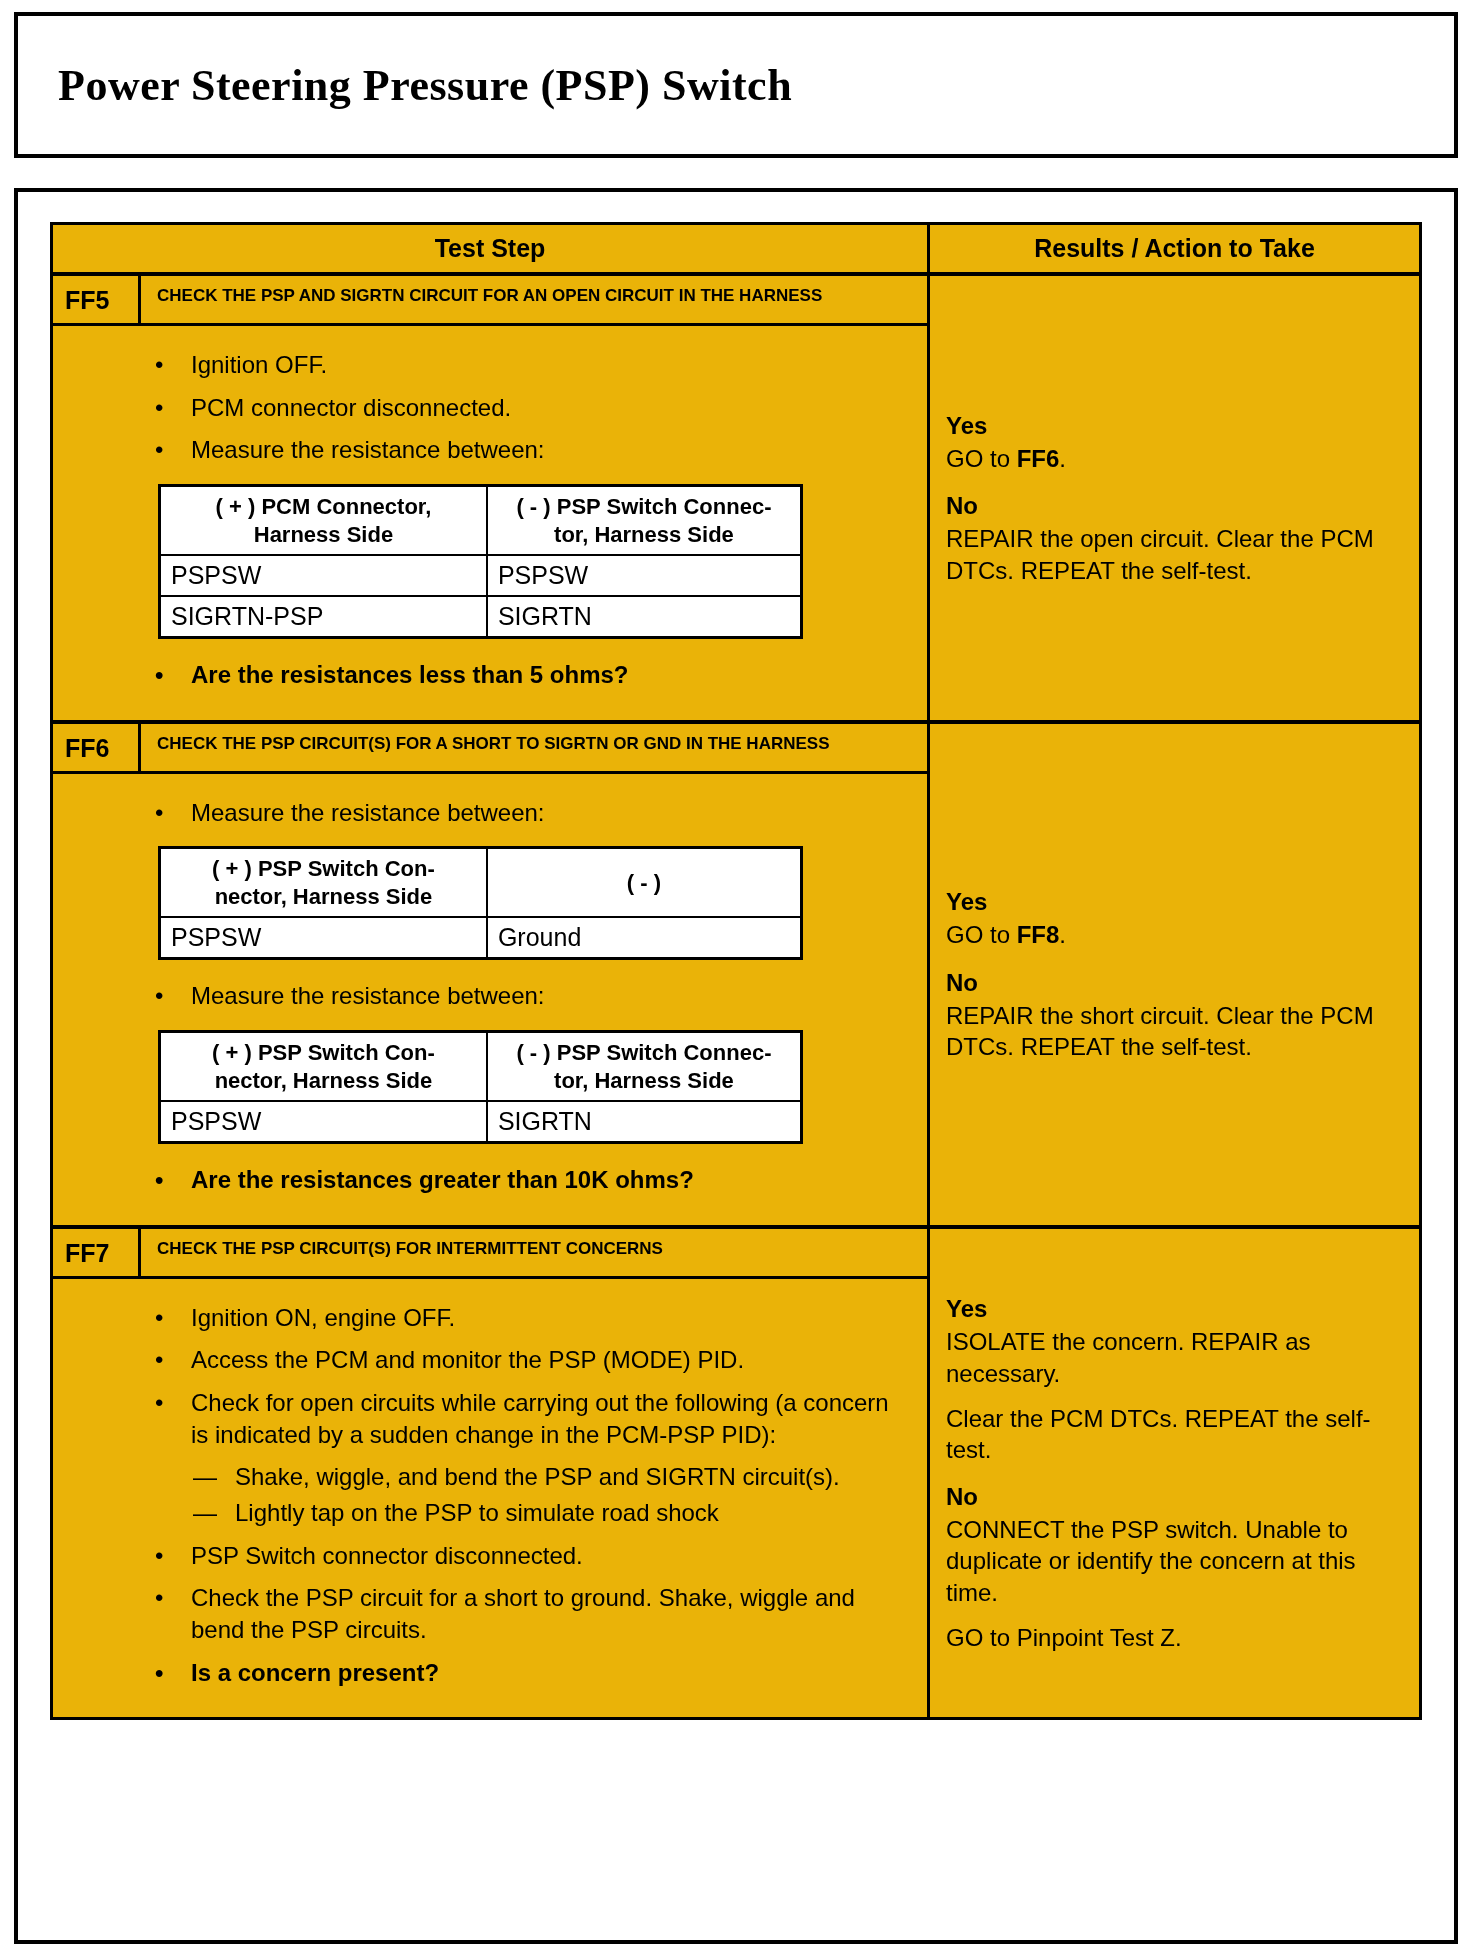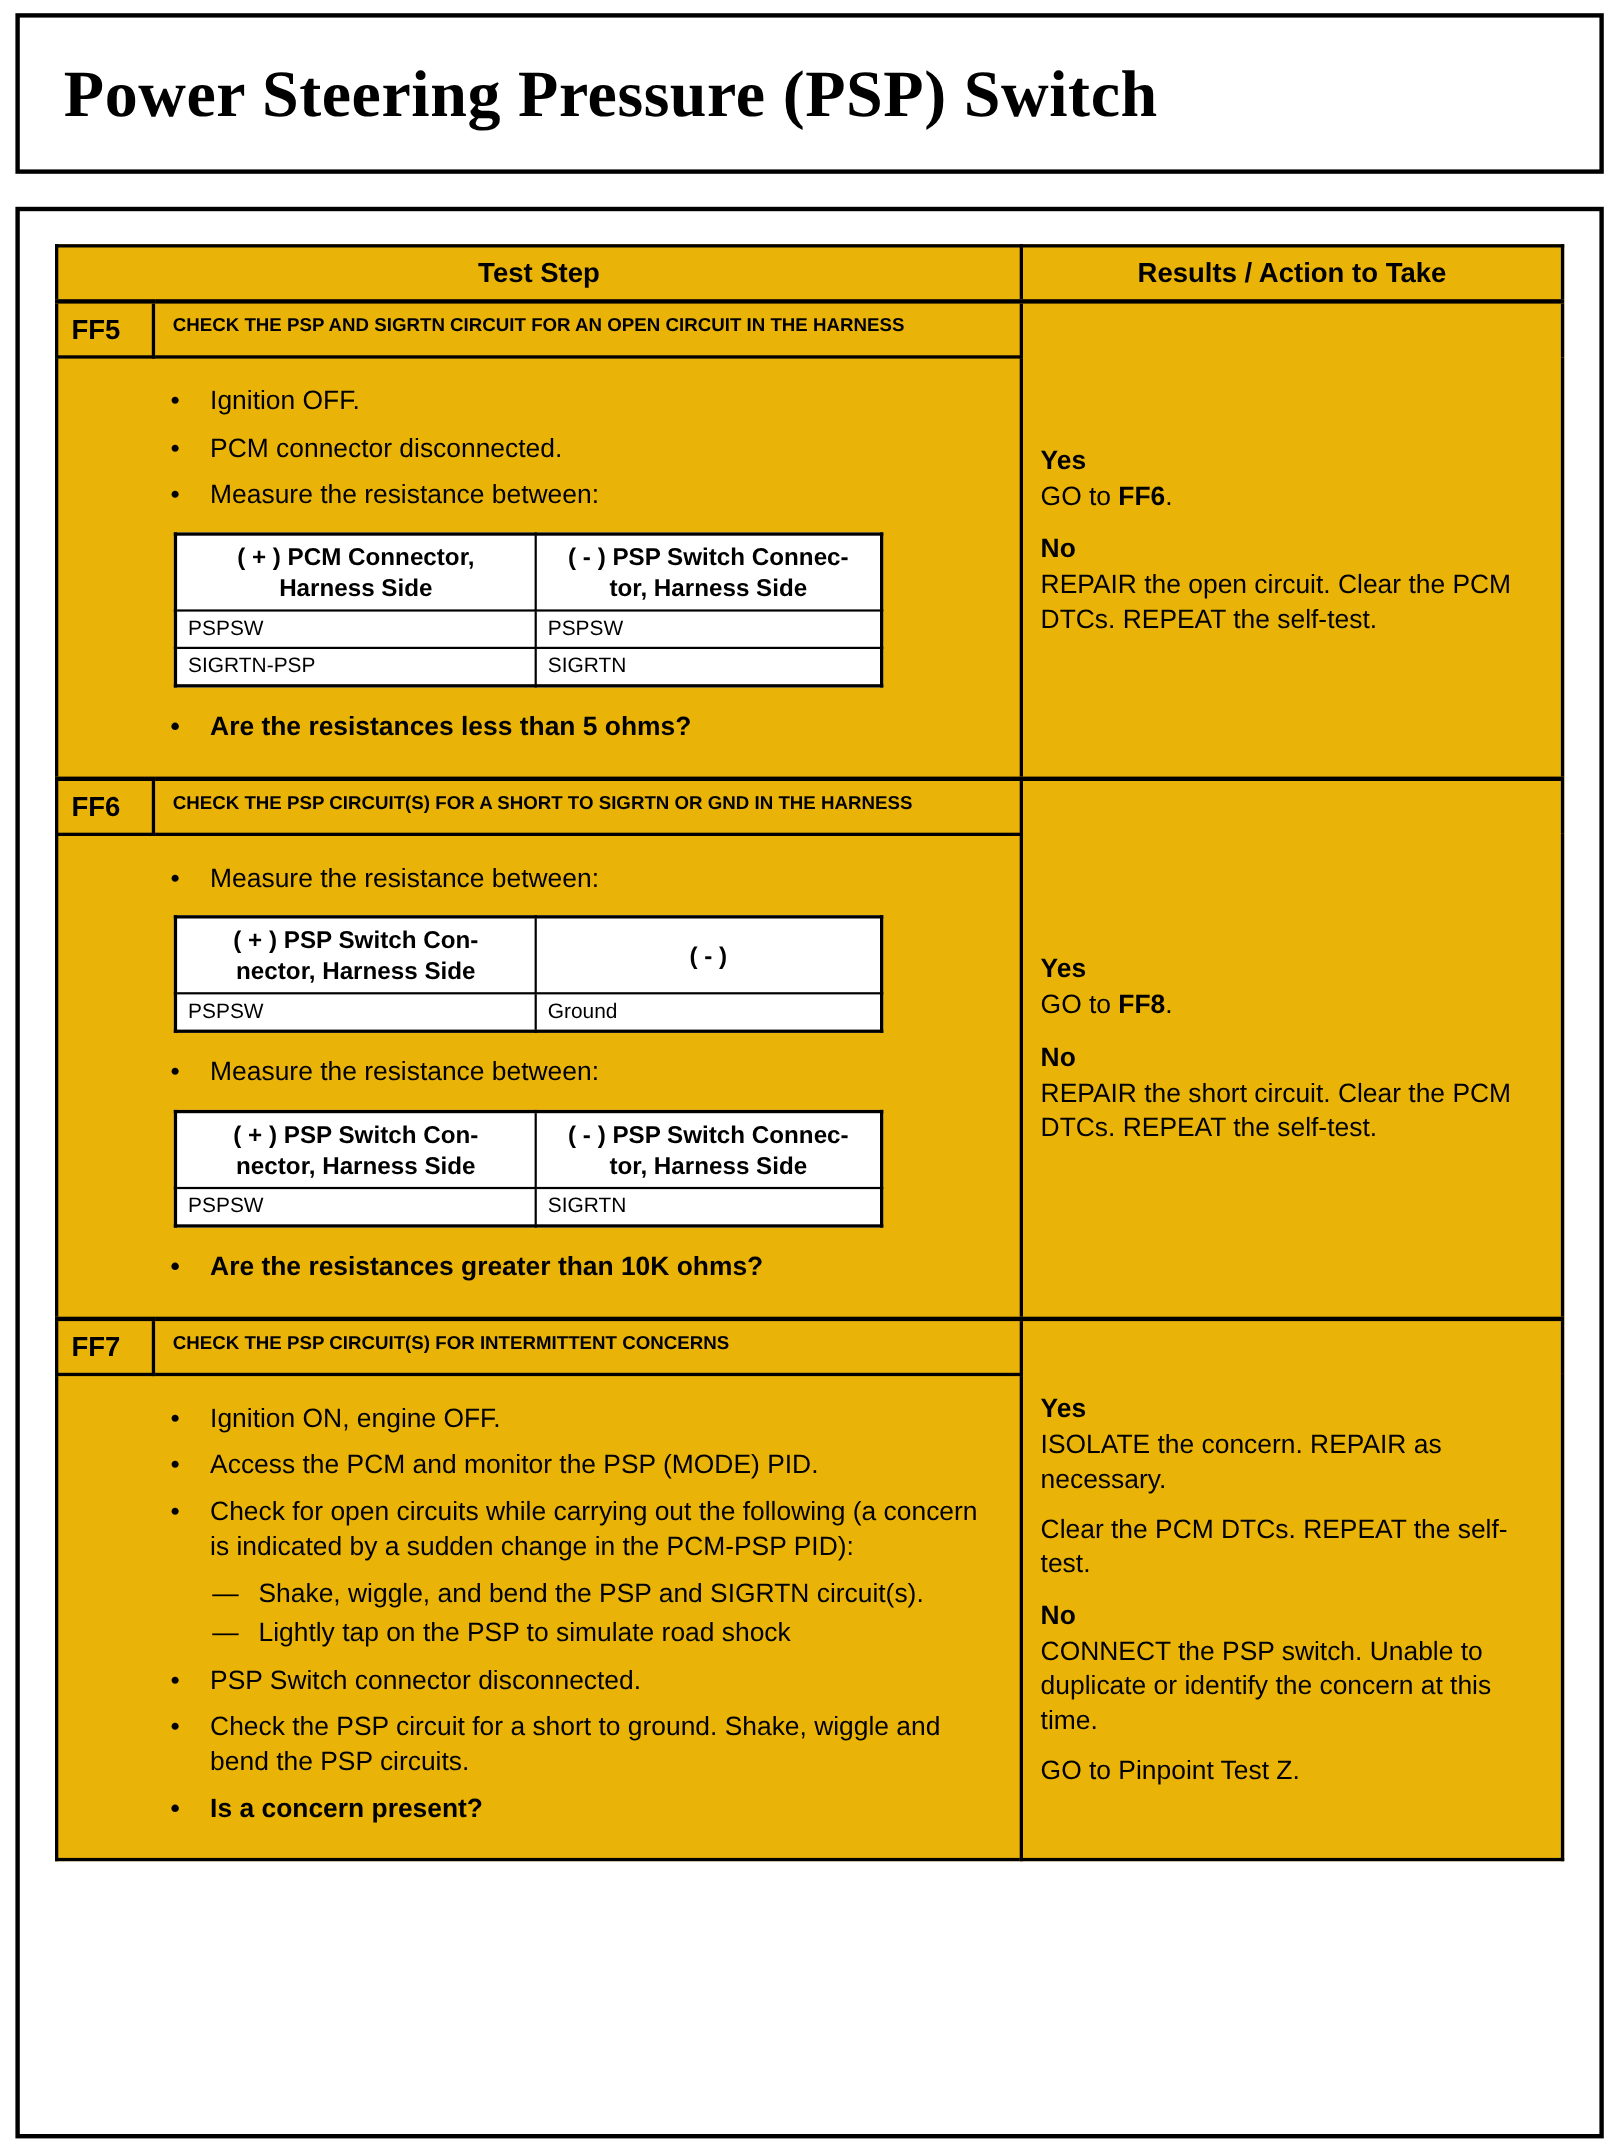--- a/index.html
+++ b/index.html
@@ -22,21 +22,21 @@
     align-items: stretch;
     background: #fff;
   }
   .header-title {
     flex: 1;
     display: flex;
     align-items: center;
     padding-left: 40px;
     font-family: "Liberation Serif", serif;
     font-weight: 700;
-    font-size: 60px;
+    font-size: 44px;
     letter-spacing: 0.5px;
   }
   .header-code {
     width: 452px;
     border-left: 3px solid #000;
     display: flex;
     align-items: center;
     justify-content: center;
     font-family: "Liberation Serif", serif;
     font-weight: 700;
@@ -105,21 +105,21 @@
   .inner-table th, .inner-table td { border: 2px solid #000; }
   .inner-table th {
     font-size: 22px;
     font-weight: 700;
     text-align: center;
     vertical-align: middle;
     padding: 6px 8px;
     line-height: 1.25;
     white-space: pre-line;
   }
-  .inner-table td { font-size: 19px; padding: 5px 10px; }
+  .inner-table td { font-size: 25px; padding: 5px 10px; }
   .inner-col1 { width: 51%; }
   .inner-col2 { width: 49%; }
   
   .results {
     vertical-align: middle;
     padding: 14px 16px;
     font-size: 24px;
     line-height: 1.3;
   }
   .res-label { font-weight: 700; margin-top: 16px; }

